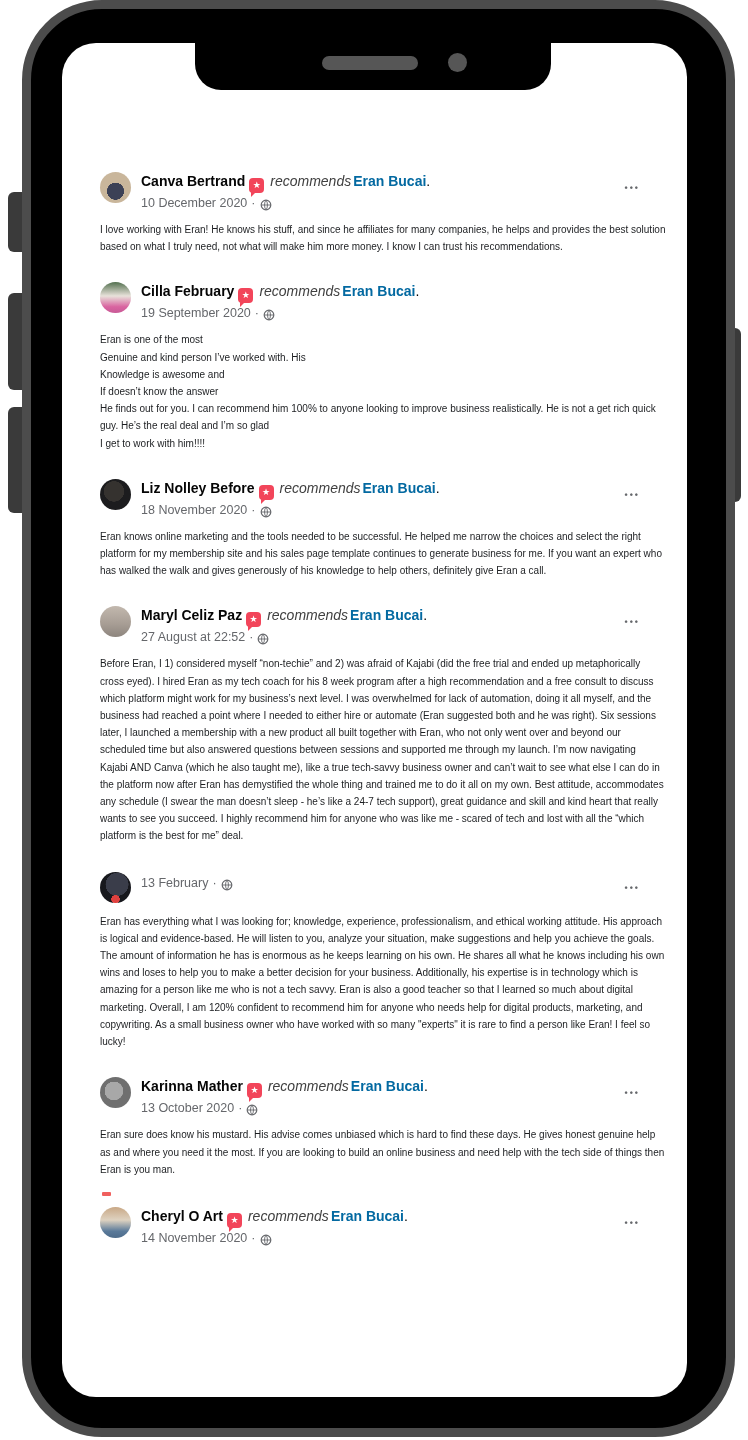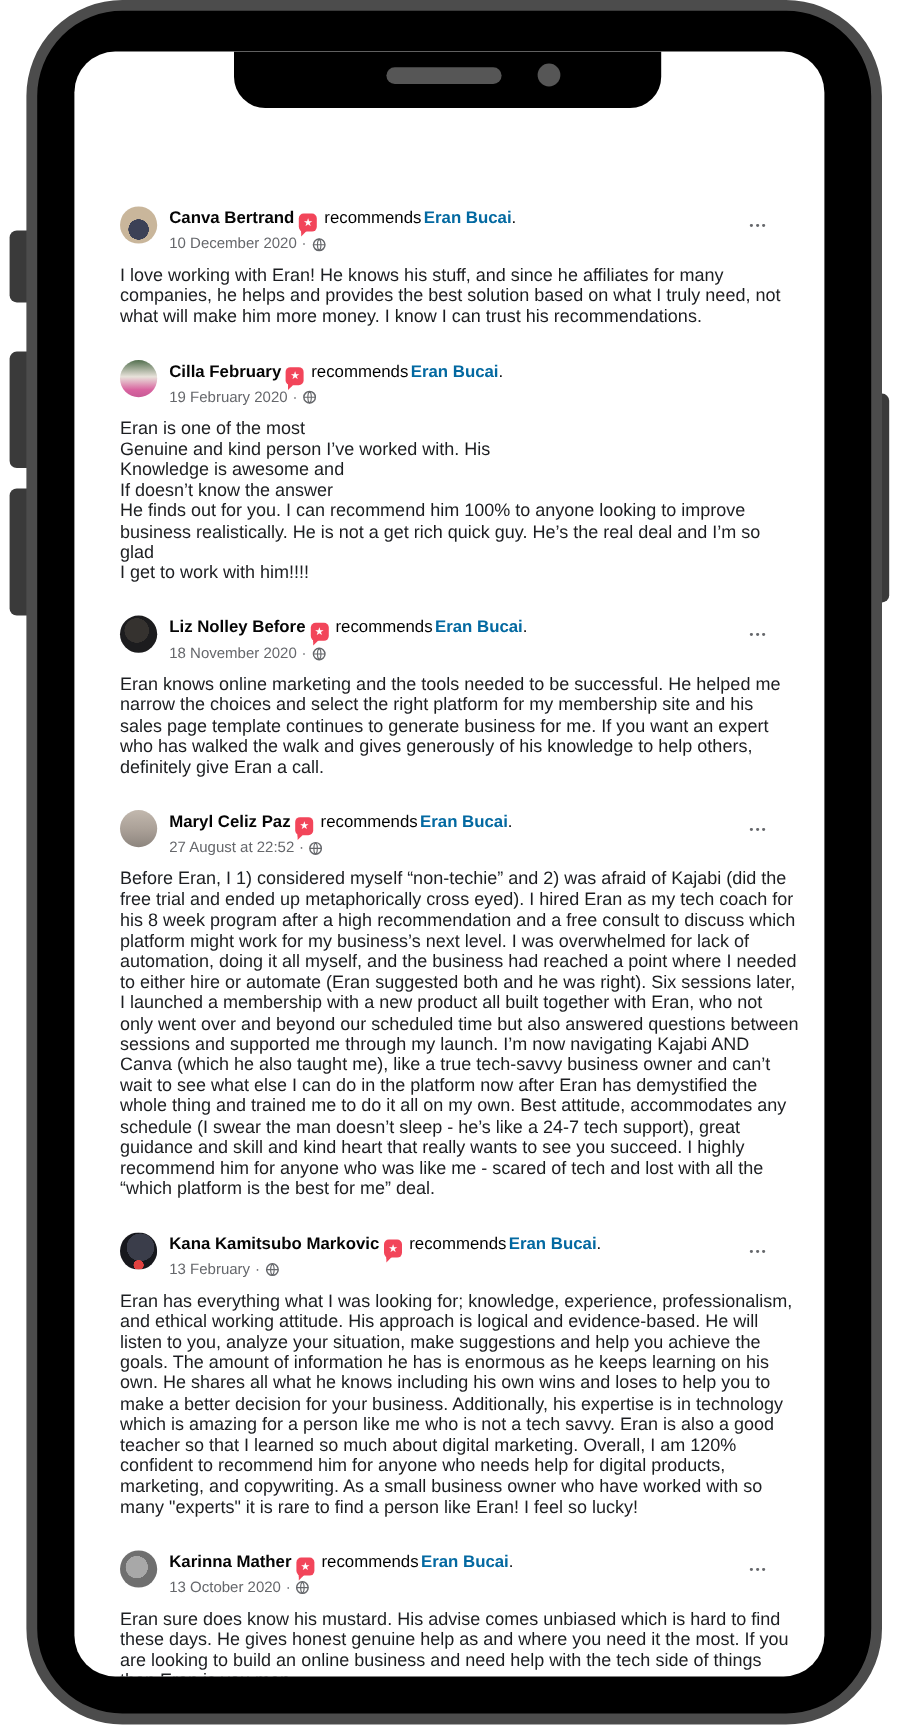--- a/index.html
+++ b/index.html
@@ -35,41 +35,41 @@
     background:#565656;border-radius:50%;
   }
   
   .feed{position:absolute;left:38px;top:129px;width:566px;}
   .post{position:relative;margin-bottom:27px;}
   .post-header{display:flex;gap:10px;align-items:flex-start;}
   .avatar{width:31px;height:31px;border-radius:50%;flex:none;background:#ccc;}
   .head-text{padding-top:1px;}
   .name-row{font-size:14px;line-height:17px;color:#050505;}
   .author{font-weight:bold;color:#050505;text-decoration:none;cursor:pointer;}
-  .action{color:#000000;margin:0 2px;}
+  .action{color:#404040;margin:0 2px;font-style:italic;}
   .target{font-weight:bold;color:#0369a1;cursor:pointer;}
   .suffix{color:#050505;}
   .badge{
     display:inline-block;width:15px;height:15px;background:#f2455a;border-radius:4px;
     color:#fff;font-size:9px;line-height:15px;text-align:center;vertical-align:-2px;
     margin:0 4px 0 4px;position:relative;
   }
   .badge::after{
     content:"";position:absolute;left:2px;bottom:-4px;
     border:3px solid transparent;border-top-color:#f2455a;border-left-color:#f2455a;
   }
   .date-row{font-size:12.5px;line-height:15px;color:#65676b;margin-top:3px;
-    display:flex;align-items:center;gap:4px;}
+    display:flex;align-items:flex-end;gap:4px;}
   .globe{display:inline-block;}
   .more{
     position:absolute;top:12px;right:26px;color:#65676b;font-size:9px;
     letter-spacing:2px;font-weight:bold;cursor:pointer;line-height:9px;
   }
   .post-body{
-    margin-top:10px;font-size:15px;line-height:17.2px;color:#1c1e21;
+    margin-top:10px;font-size:10px;line-height:17.2px;color:#1c1e21;
     white-space:pre-line;
   }
   .red-mark{width:9px;height:4px;background:#f0605e;border-radius:1px;
     margin:-13px 0 11px 2px;}
   
   .av0{background:radial-gradient(circle at 50% 62%, #3c4156 0 34%, #c9b69b 35%, #bba océ?);
        background:radial-gradient(circle at 50% 62%, #3c4156 0 34%, #c9b69b 35%);}
   .av1{background:linear-gradient(180deg,#53704f 0%,#e8e2da 45%,#d964a0 80%,#c85a96 100%);}
   .av2{background:radial-gradient(circle at 45% 40%, #35322f 0 40%, #1c1c1e 41%);}
   .av3{background:linear-gradient(180deg,#c2b8ae 0%,#a99f96 55%,#8d857e 100%);}
@@ -112,21 +112,21 @@
   </article>
 
   <article class="post">
     <div class="post-header">
       <div class="avatar av1"></div>
       <div class="head-text">
         <div class="name-row">
           <span class="author">Cilla February</span><span class="badge"><span>★</span></span><span class="action">recommends</span><span class="target">Eran Bucai</span><span class="suffix">.</span>
         </div>
         <div class="date-row">
-          <span>19 February 2020</span>
+          <span>19 September 2020</span>
           <span>·</span>
           <svg class="globe" viewBox="0 0 16 16" width="12" height="12">
             <circle cx="8" cy="8" r="6.4" fill="none" stroke="#65676b" stroke-width="1.6"></circle>
             <path d="M1.6 8h12.8 M8 1.6c2.6 2 2.6 10.8 0 12.8 M8 1.6c-2.6 2-2.6 10.8 0 12.8" fill="none" stroke="#65676b" stroke-width="1.2"></path>
           </svg>
         </div>
       </div>
     </div>
 
     <div class="post-body">Eran is one of the most
@@ -176,23 +176,20 @@
       </div>
     </div>
     <div class="more">•••</div>
     <div class="post-body">Before Eran, I 1) considered myself “non-techie” and 2) was afraid of Kajabi (did the free trial and ended up metaphorically cross eyed). I hired Eran as my tech coach for his 8 week program after a high recommendation and a free consult to discuss which platform might work for my business’s next level. I was overwhelmed for lack of automation, doing it all myself, and the business had reached a point where I needed to either hire or automate (Eran suggested both and he was right). Six sessions later, I launched a membership with a new product all built together with Eran, who not only went over and beyond our scheduled time but also answered questions between sessions and supported me through my launch. I’m now navigating Kajabi AND Canva (which he also taught me), like a true tech-savvy business owner and can’t wait to see what else I can do in the platform now after Eran has demystified the whole thing and trained me to do it all on my own. Best attitude, accommodates any schedule (I swear the man doesn’t sleep - he’s like a 24-7 tech support), great guidance and skill and kind heart that really wants to see you succeed. I highly recommend him for anyone who was like me - scared of tech and lost with all the “which platform is the best for me” deal.</div>
   </article>
 
   <article class="post">
     <div class="post-header">
       <div class="avatar av4"></div>
       <div class="head-text">
-        <div class="name-row">
-          <span class="author">Kana Kamitsubo Markovic</span><span class="badge"><span>★</span></span><span class="action">recommends</span><span class="target">Eran Bucai</span><span class="suffix">.</span>
-        </div>
         <div class="date-row">
           <span>13 February</span>
           <span>·</span>
           <svg class="globe" viewBox="0 0 16 16" width="12" height="12">
             <circle cx="8" cy="8" r="6.4" fill="none" stroke="#65676b" stroke-width="1.6"></circle>
             <path d="M1.6 8h12.8 M8 1.6c2.6 2 2.6 10.8 0 12.8 M8 1.6c-2.6 2-2.6 10.8 0 12.8" fill="none" stroke="#65676b" stroke-width="1.2"></path>
           </svg>
         </div>
       </div>
     </div>

